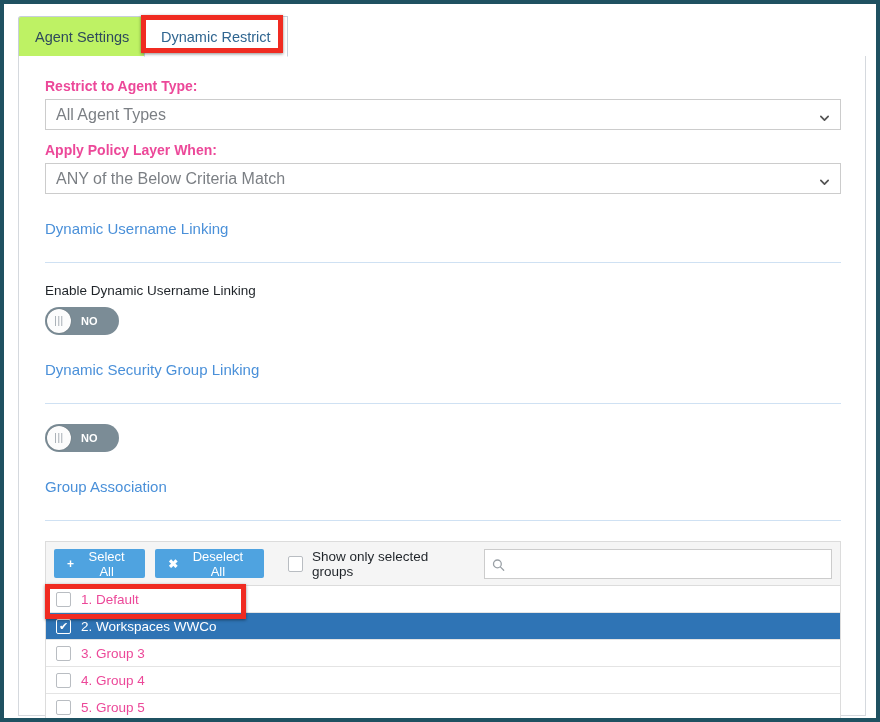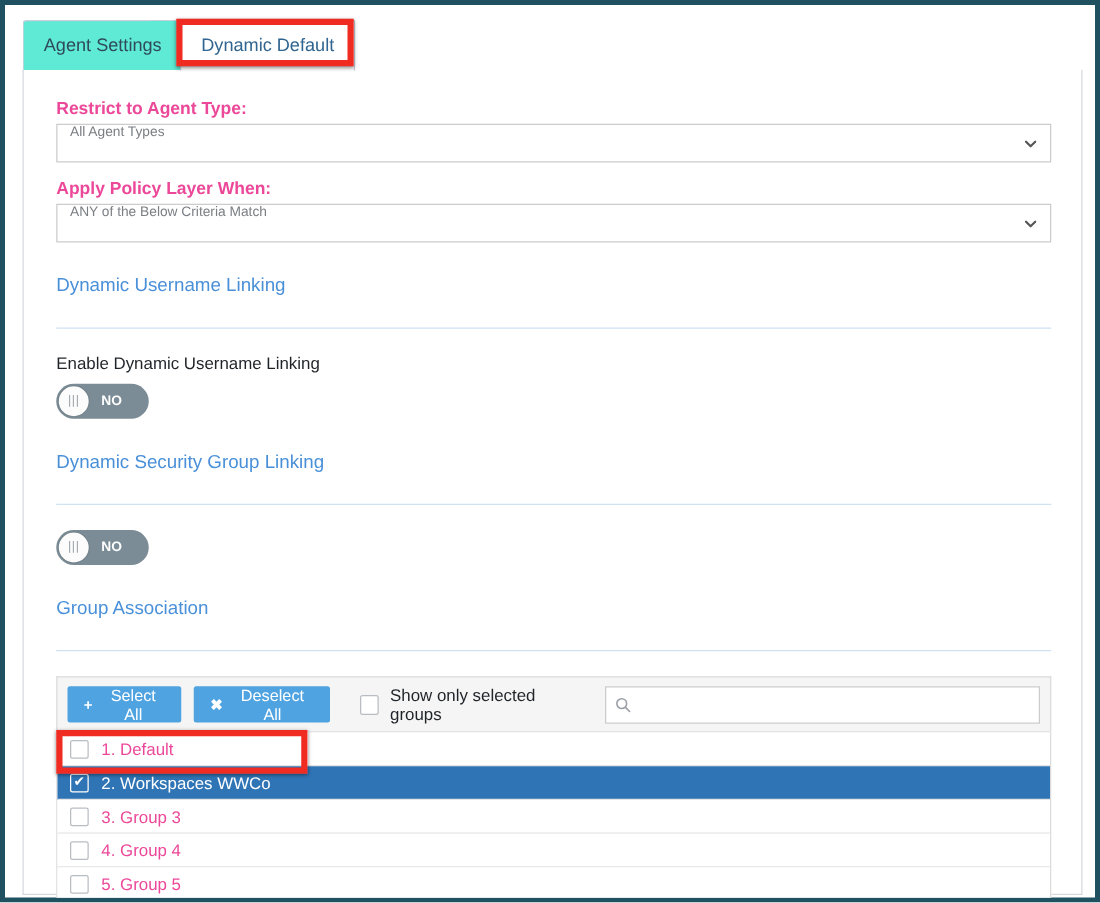--- a/index.html
+++ b/index.html
@@ -26,21 +26,21 @@
     border-bottom: 1px solid #c7cfdb;
   }
   .tab {
     position: absolute;
     top: 0;
     height: 41px;
     display: flex; align-items: center;
     padding: 0 16px;
     font-size: 14.5px;
     color: #2f4a5c;
-    background: #5eead4;
+    background: #bef264;
     border: 1px solid #c7cfdb;
     border-bottom: none;
     cursor: pointer;
     white-space: nowrap;
   }
   .tab.first { left: 0; border-top-left-radius: 3px; }
   .tab.active {
     left: 126px;
     background: #ffffff;
     color: #2f6590;
@@ -90,23 +90,23 @@
   .field-label {
     font-size: 14px; color: #ec4899; font-weight: bold;
     margin: 4px 0 5px 0;
   }
 
   .select-box {
     position: relative;
     width: 796px; height: 31px;
     border: 1px solid #ccc;
     background: #ffffff;
-    display: flex; align-items: flex-start;
+    display: flex; align-items: center;
     padding: 0 10px;
-    font-size: 11px;
+    font-size: 16px;
     color: #7b7f84;
     margin-bottom: 12px;
     cursor: pointer;
   }
   .chev {
     position: absolute; right: 10px; top: 50%;
     transform: translateY(-50%);
     width: 11px; height: 11px;
     color: #666;
   }
@@ -244,21 +244,21 @@
 </head>
 <body>
 
 <div id="screen">
 
   <div class="tabstrip">
     <div class="tab first">
       <span>Agent Settings</span>
     </div>
     <div class="tab active">
-      <span>Dynamic Default</span>
+      <span>Dynamic Restrict</span>
     </div>
   </div>
 
   <div class="redbox" id="redbox-tab"></div>
 
   <div class="panel">
 
 
     <div class="field-label">Restrict to Agent Type:</div>
     <div class="select-box">

